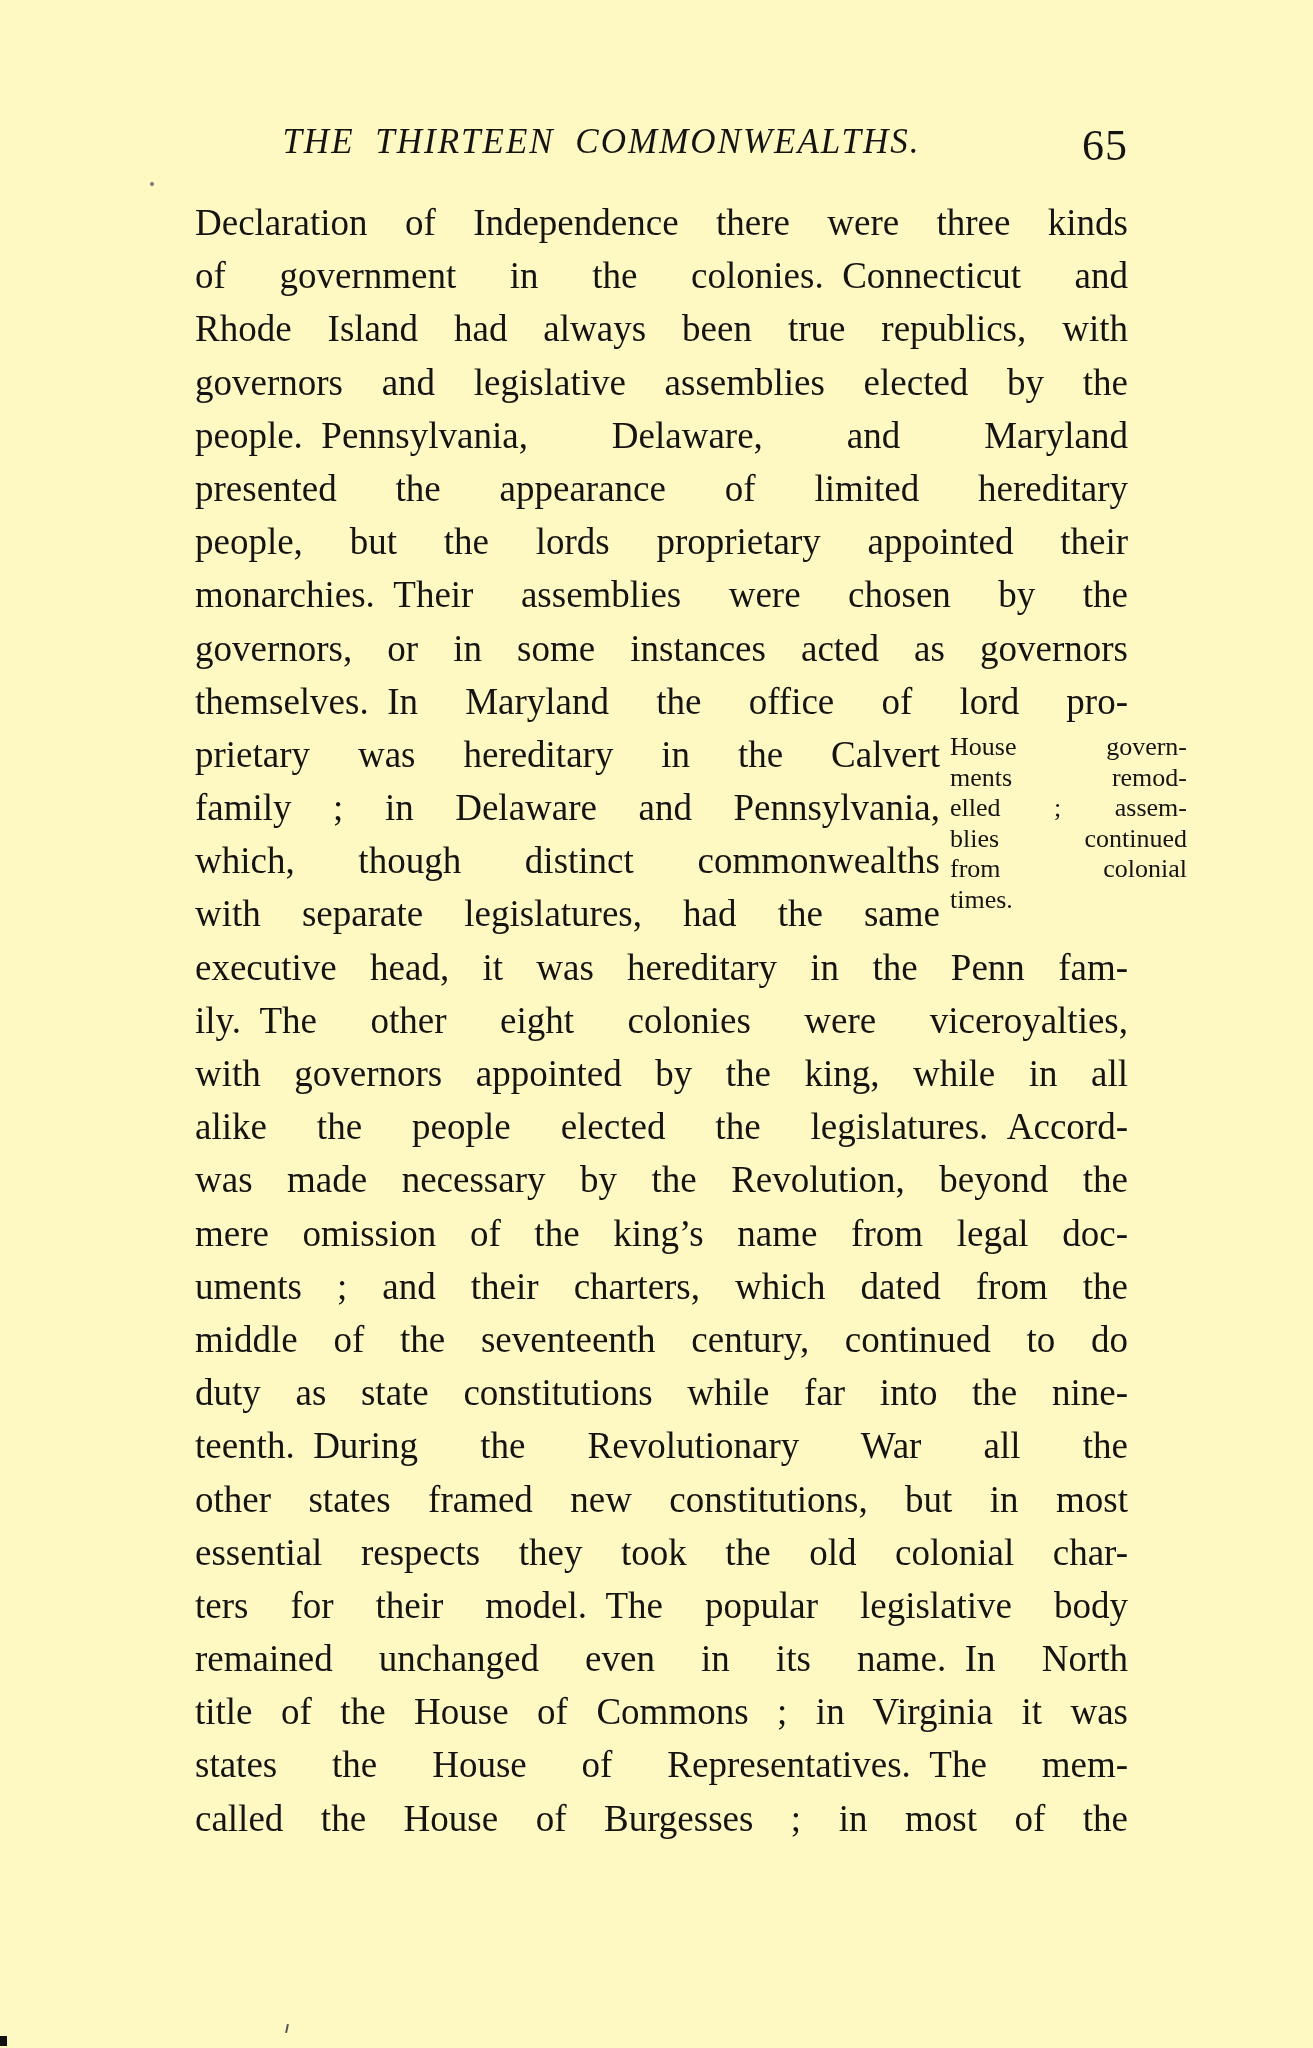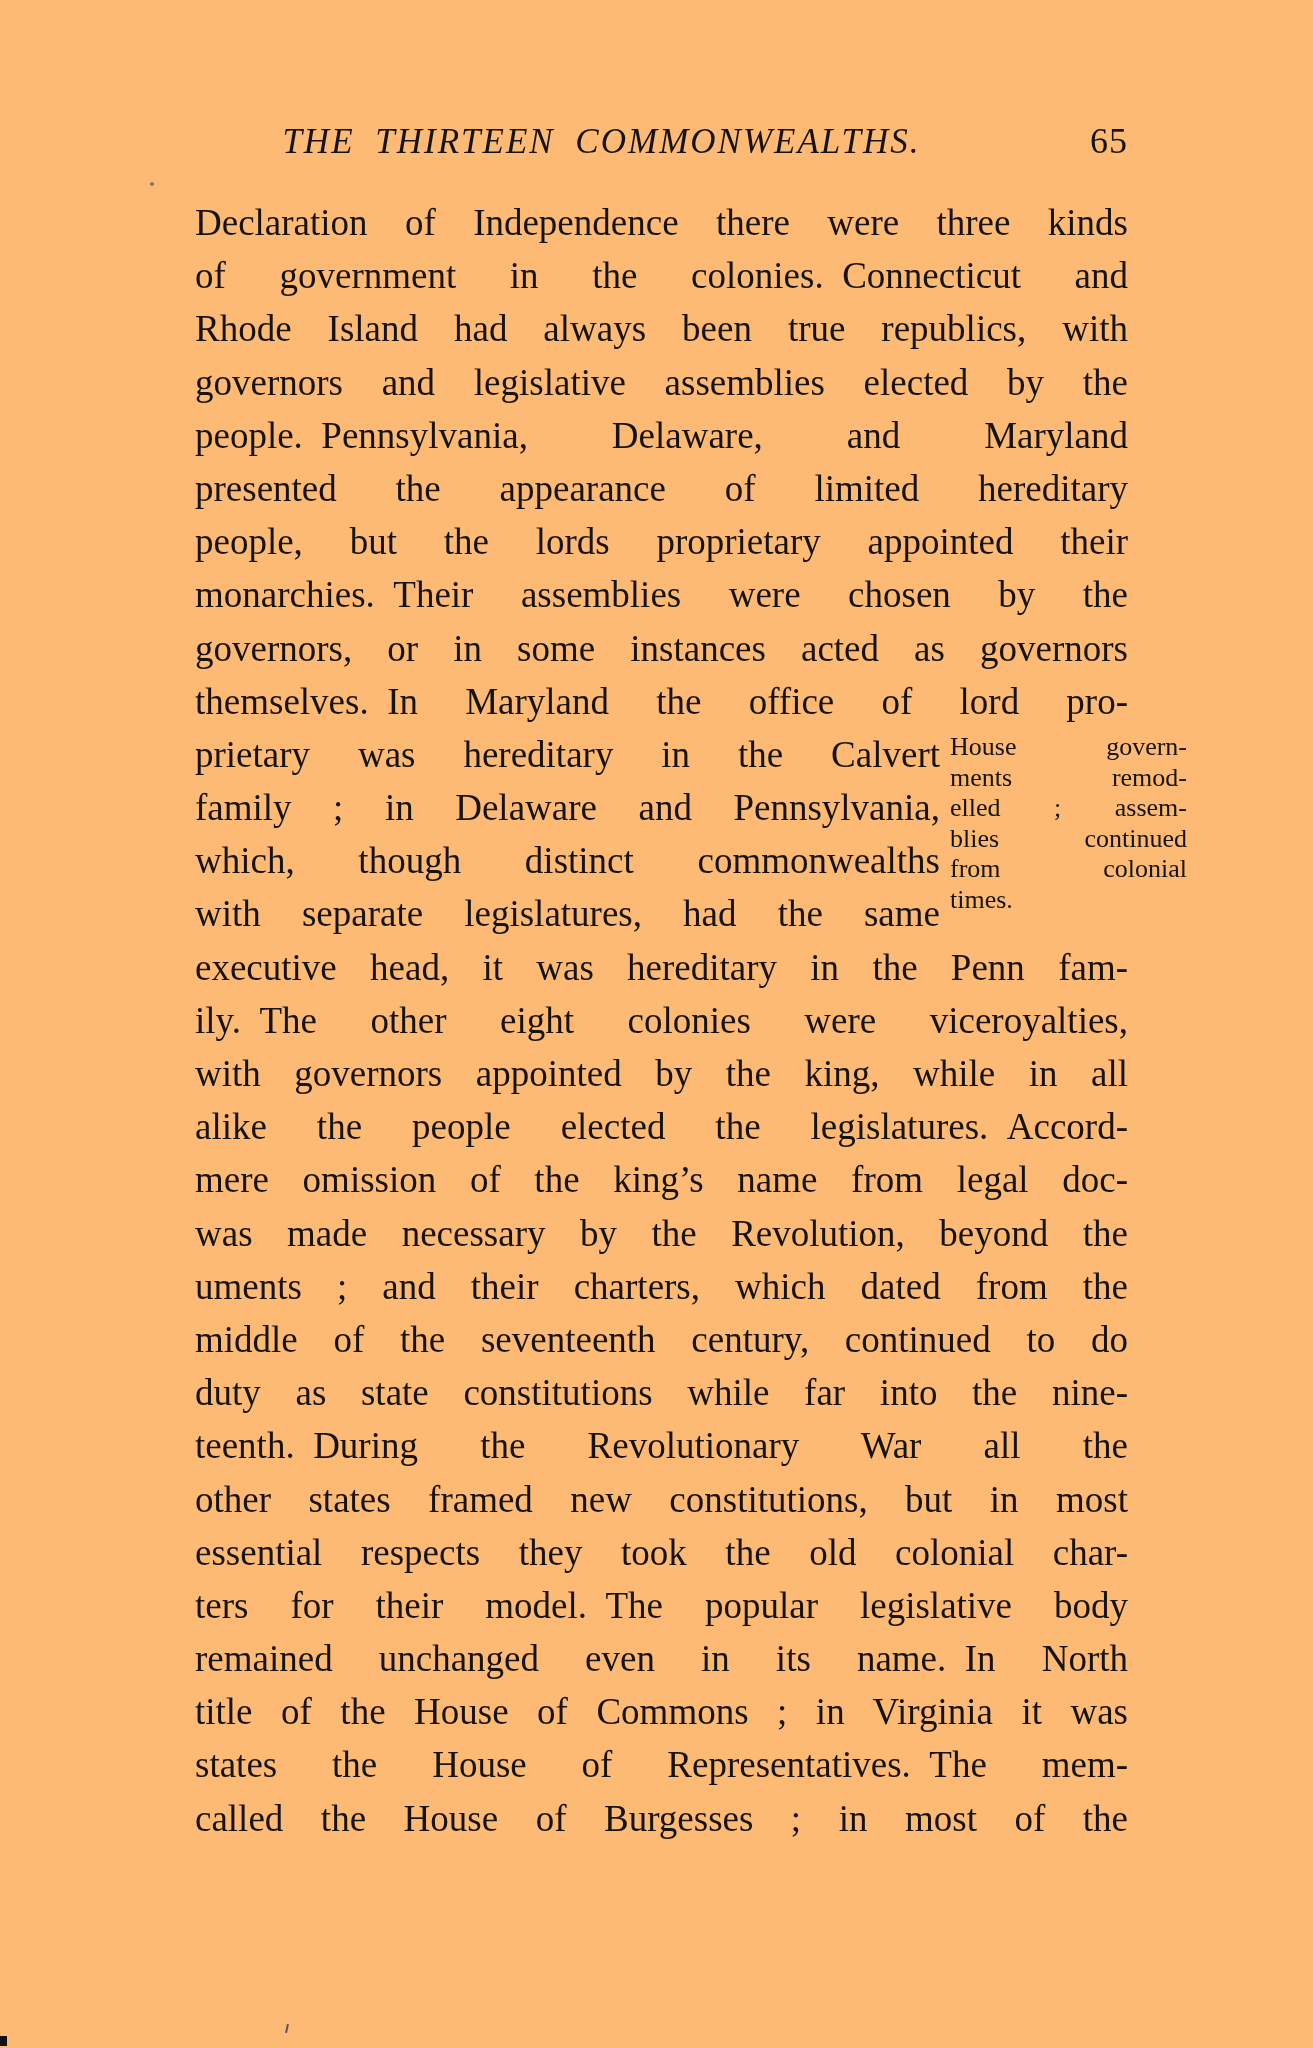--- a/index.html
+++ b/index.html
@@ -4,21 +4,21 @@
 <style>
   html, body {
     margin: 0;
     padding: 0;
     background: #e8e8e8;
   }
   .page {
     position: relative;
     width: 1313px;
     height: 2048px;
-    background: #fdba74;
+    background: #fef9c3;
     overflow: hidden;
     color: #161412;
     font-family: "Liberation Serif", "DejaVu Serif", serif;
   }
   
   .running-head {
     position: absolute;
     top: 122px;
     left: 195px;
     width: 933px;
@@ -32,21 +32,21 @@
     font-style: italic;
     font-size: 35px;
     letter-spacing: 2px;
     word-spacing: 10px;
     white-space: nowrap;
   }
   .page-number {
     position: absolute;
     right: 0;
     top: -2px;
-    font-size: 36px;
+    font-size: 44px;
     letter-spacing: 1px;
   }
   
   .body-text {
     position: absolute;
     top: 196px;
     left: 195px;
     width: 933px;
   }
   .line {
@@ -128,22 +128,22 @@
         <div class="line">governors, or in some instances acted as governors</div>
         <div class="line">themselves. In Maryland the office of lord pro-</div>
         <div class="line narrow">prietary was hereditary in the Calvert</div>
         <div class="line narrow">family ; in Delaware and Pennsylvania,</div>
         <div class="line narrow">which, though distinct commonwealths</div>
         <div class="line narrow">with separate legislatures, had the same</div>
         <div class="line">executive head, it was hereditary in the Penn fam-</div>
         <div class="line">ily. The other eight colonies were viceroyalties,</div>
         <div class="line">with governors appointed by the king, while in all</div>
         <div class="line">alike the people elected the legislatures. Accord-</div>
+        <div class="line">was made necessary by the Revolution, beyond the</div>
         <div class="line">mere omission of the king’s name from legal doc-</div>
-        <div class="line">was made necessary by the Revolution, beyond the</div>
         <div class="line">uments ; and their charters, which dated from the</div>
         <div class="line">middle of the seventeenth century, continued to do</div>
         <div class="line">duty as state constitutions while far into the nine-</div>
         <div class="line">teenth. During the Revolutionary War all the</div>
         <div class="line">other states framed new constitutions, but in most</div>
         <div class="line">essential respects they took the old colonial char-</div>
         <div class="line">ters for their model. The popular legislative body</div>
         <div class="line">remained unchanged even in its name. In North</div>
         <div class="line">title of the House of Commons ; in Virginia it was</div>
         <div class="line">states the House of Representatives. The mem-</div>

